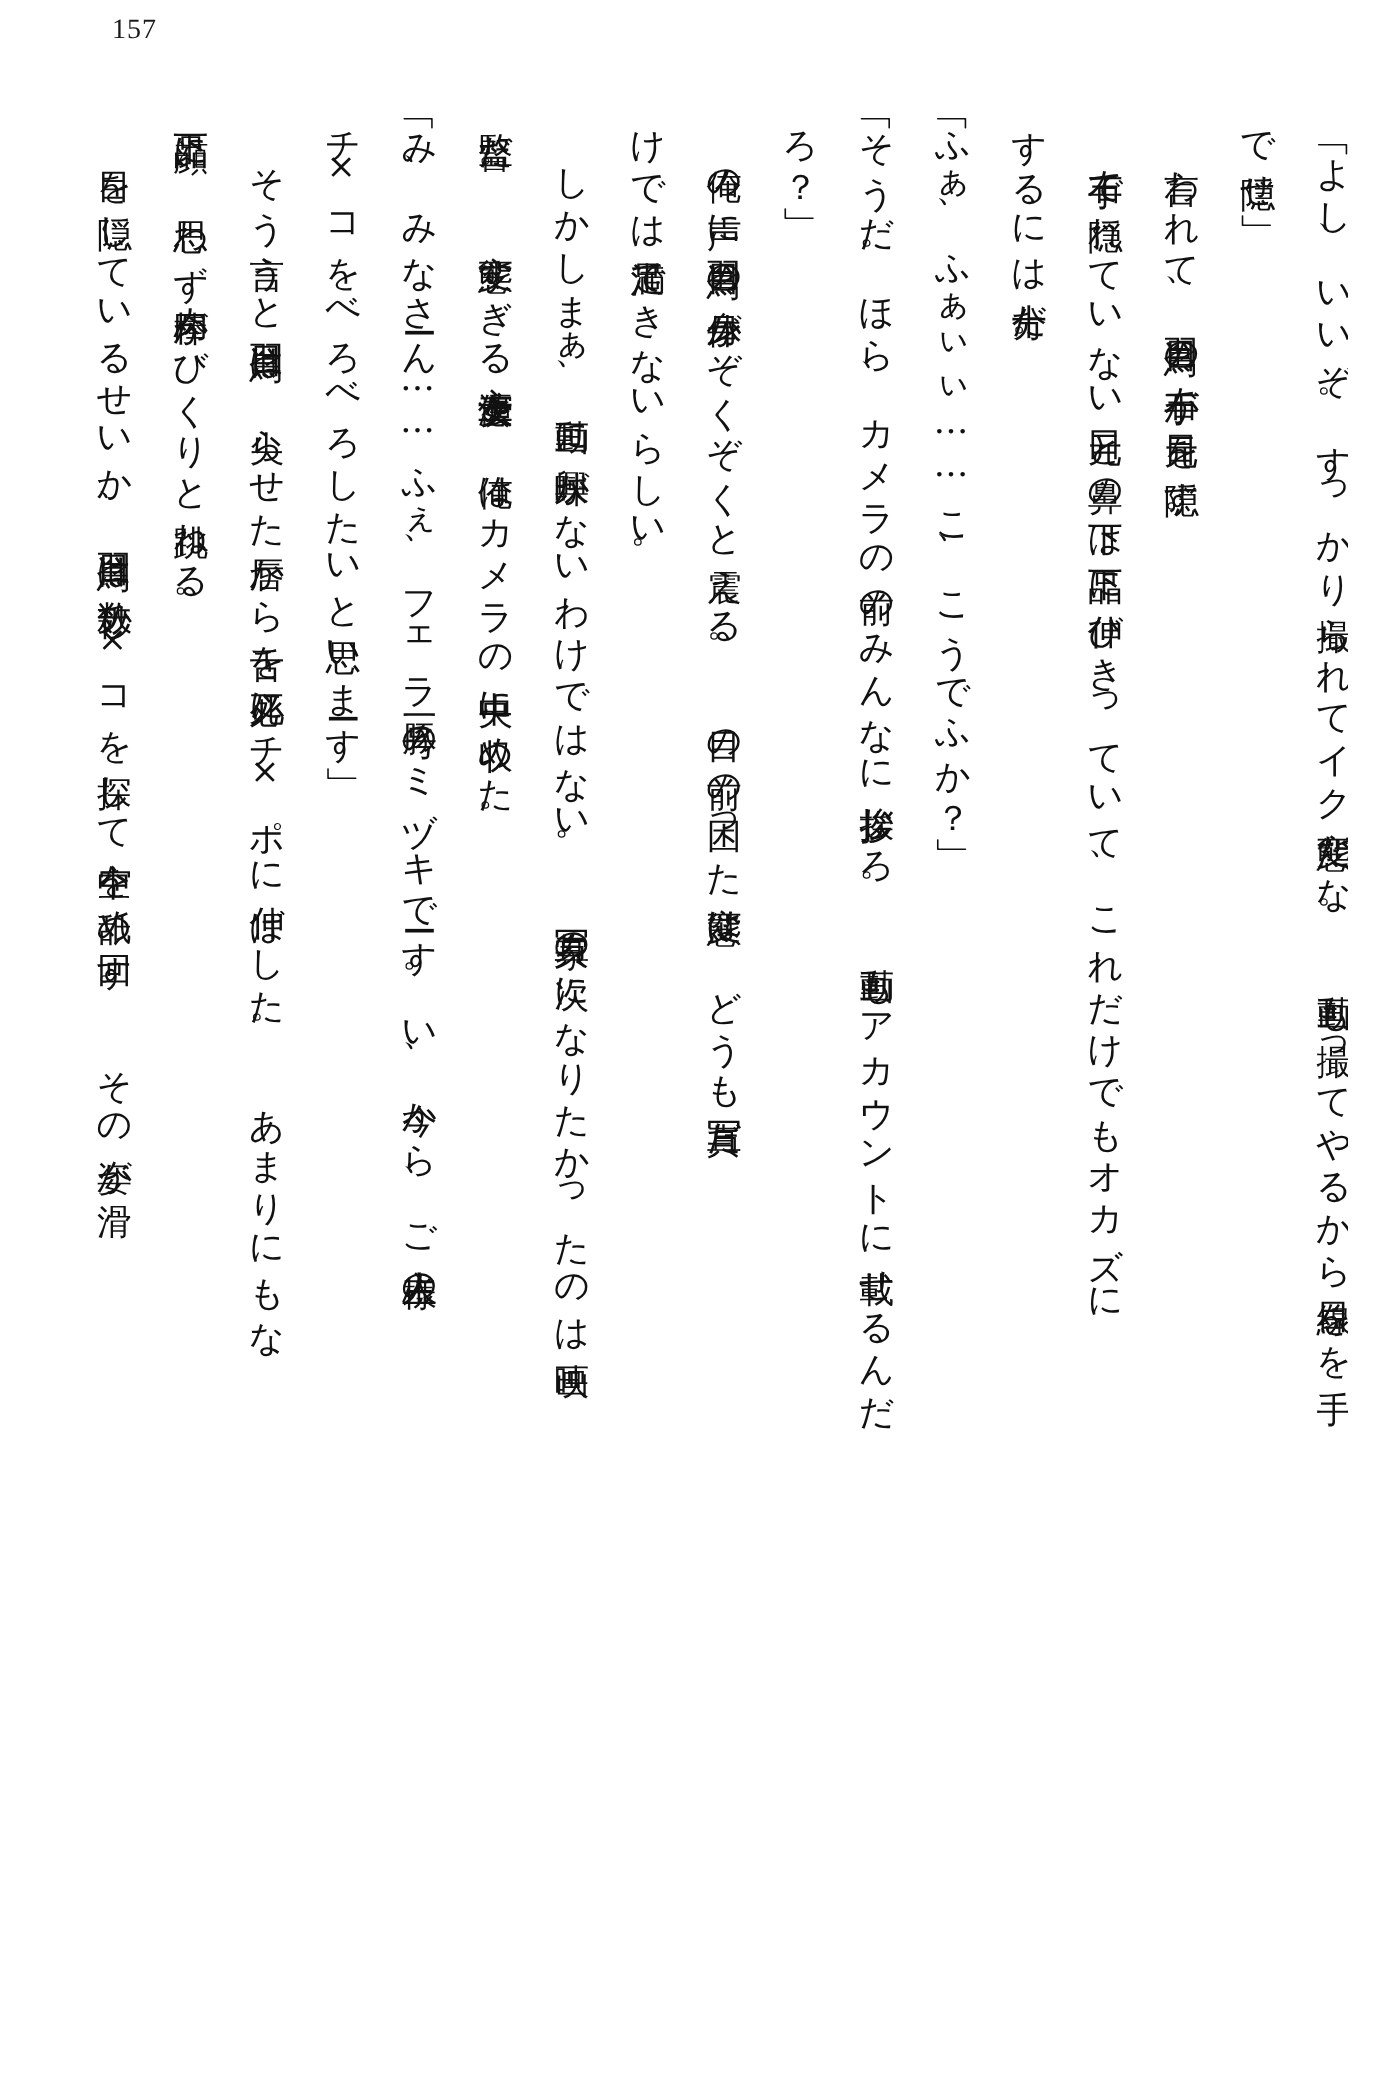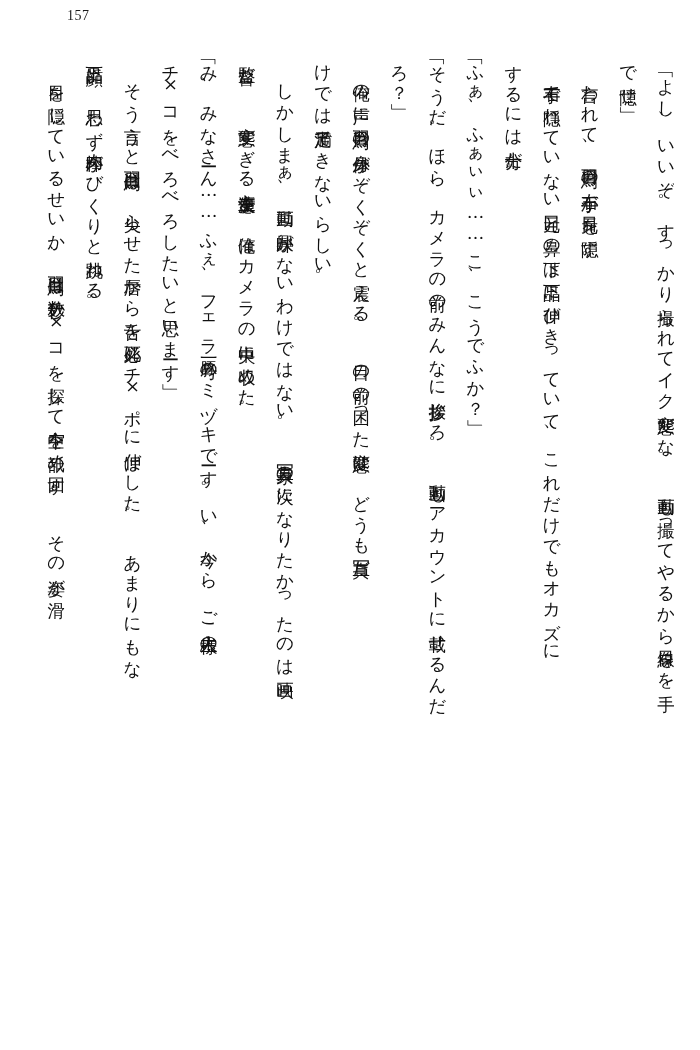--- a/index.html
+++ b/index.html
@@ -12,21 +12,21 @@
     width: 700px;
     height: 1050px;
     background: #ffffff;
     overflow: hidden;
     font-family: "DejaVu Serif", "Liberation Serif", serif;
     color: #111111;
   }
   .page-number {
     position: absolute;
     top: 8px;
-    left: 67px;
+    left: 56px;
     font-size: 14px;
     font-family: "Liberation Serif", serif;
     letter-spacing: 0.5px;
     color: #1a1a1a;
   }
   .text-body {
     position: absolute;
     top: 48px;
     left: 26px;
     right: 26px;

